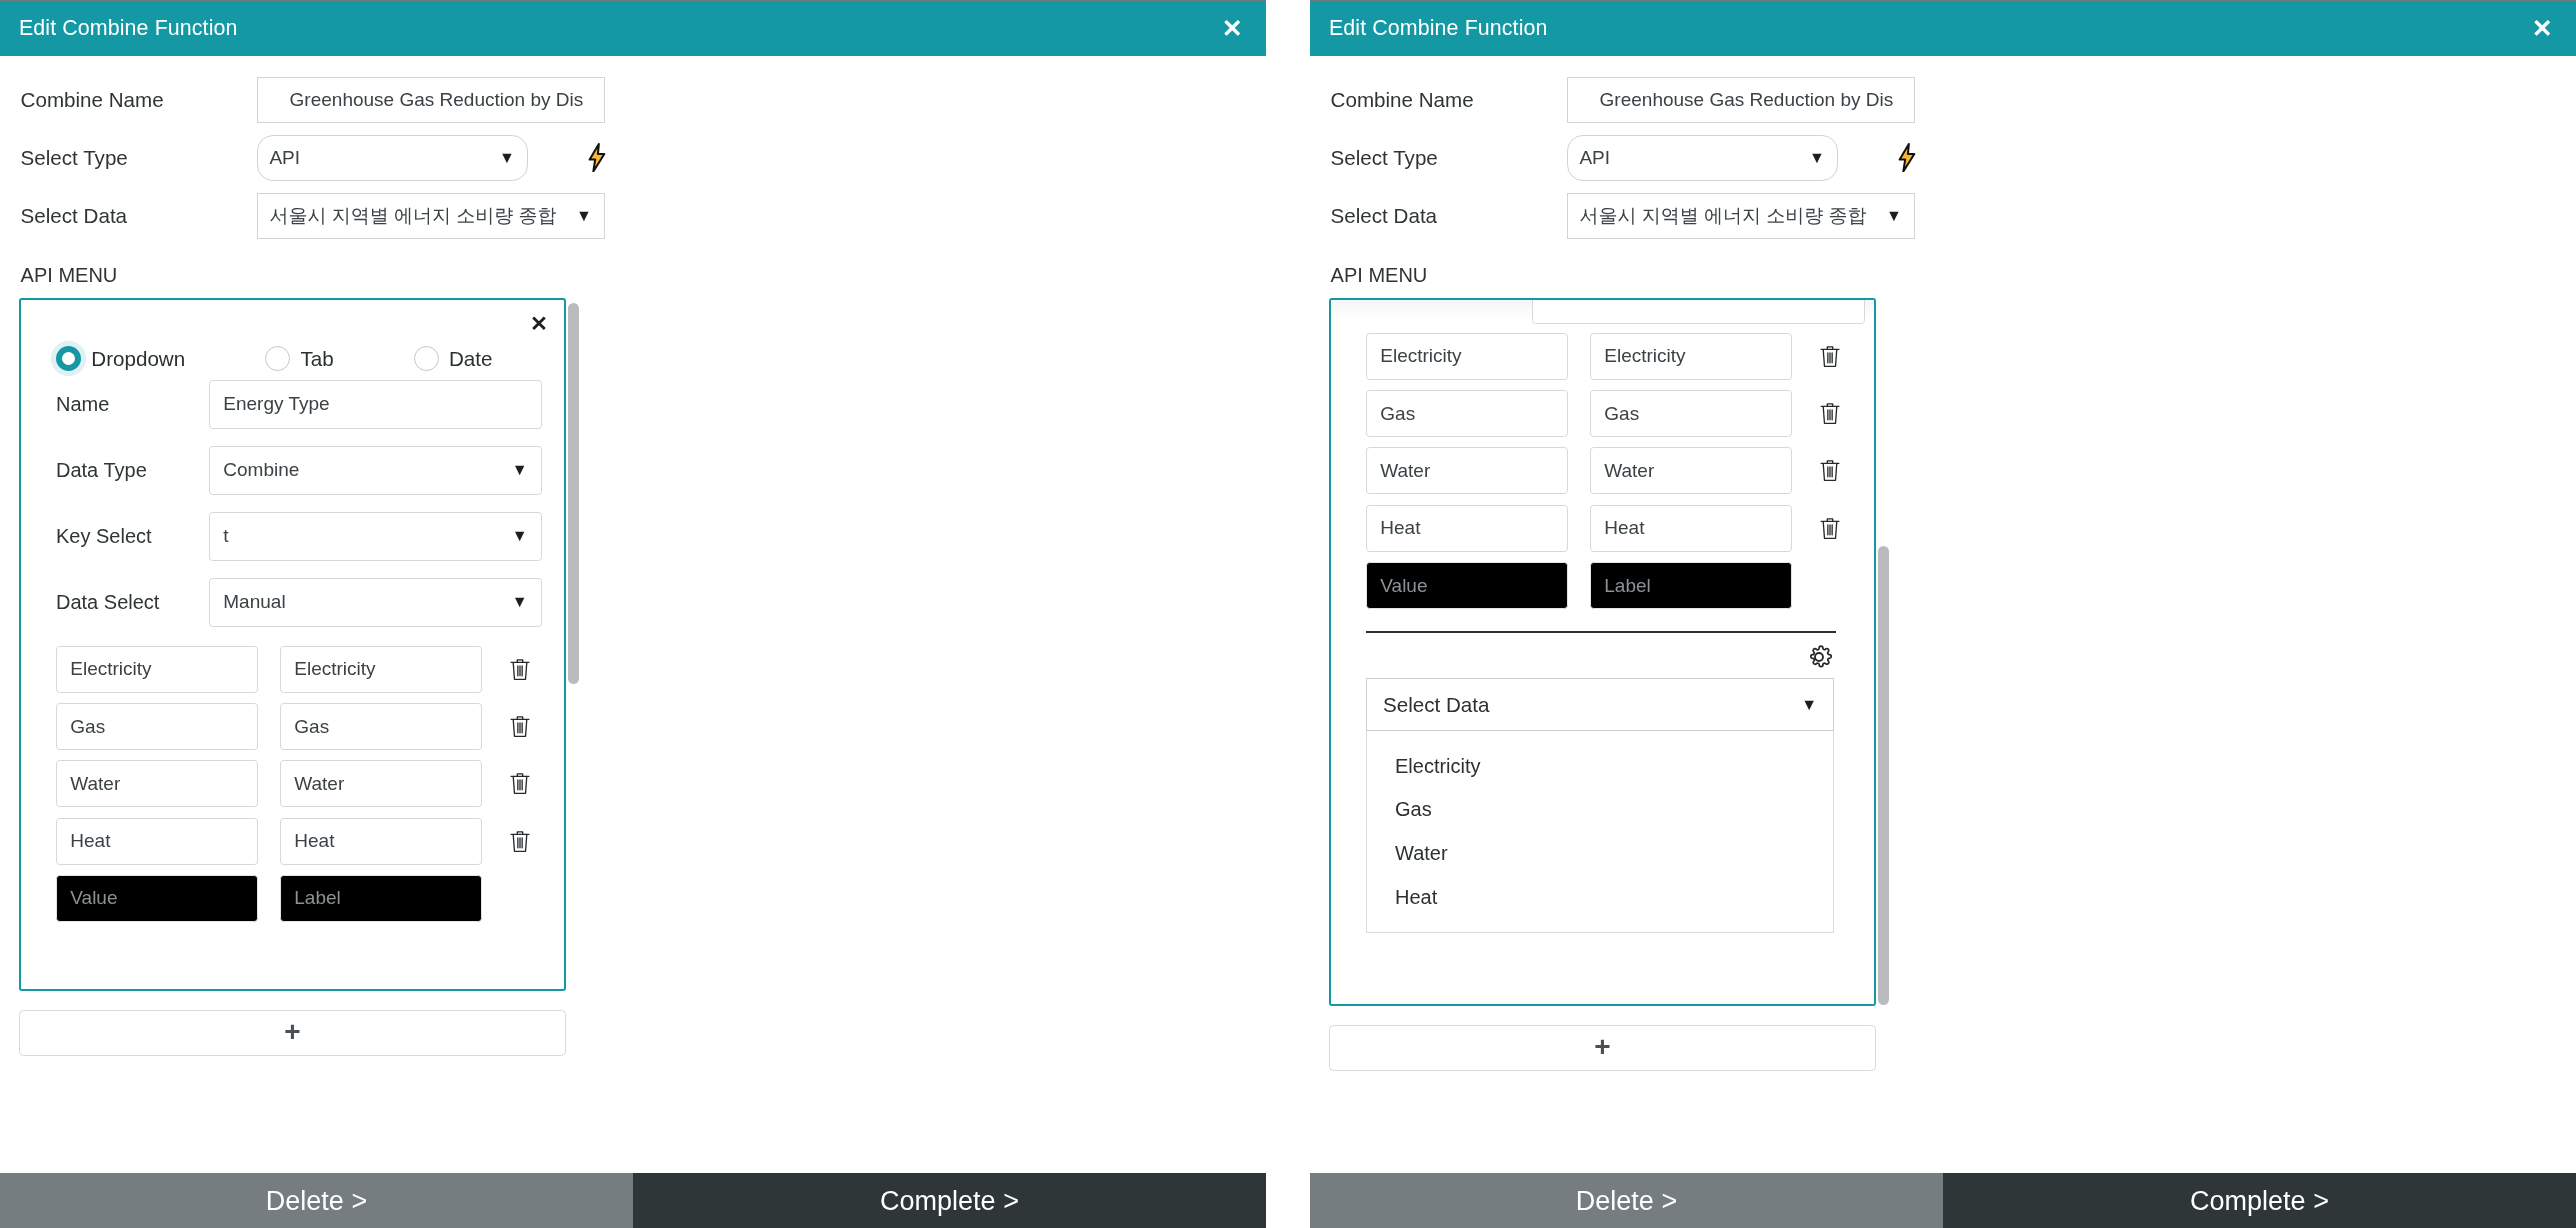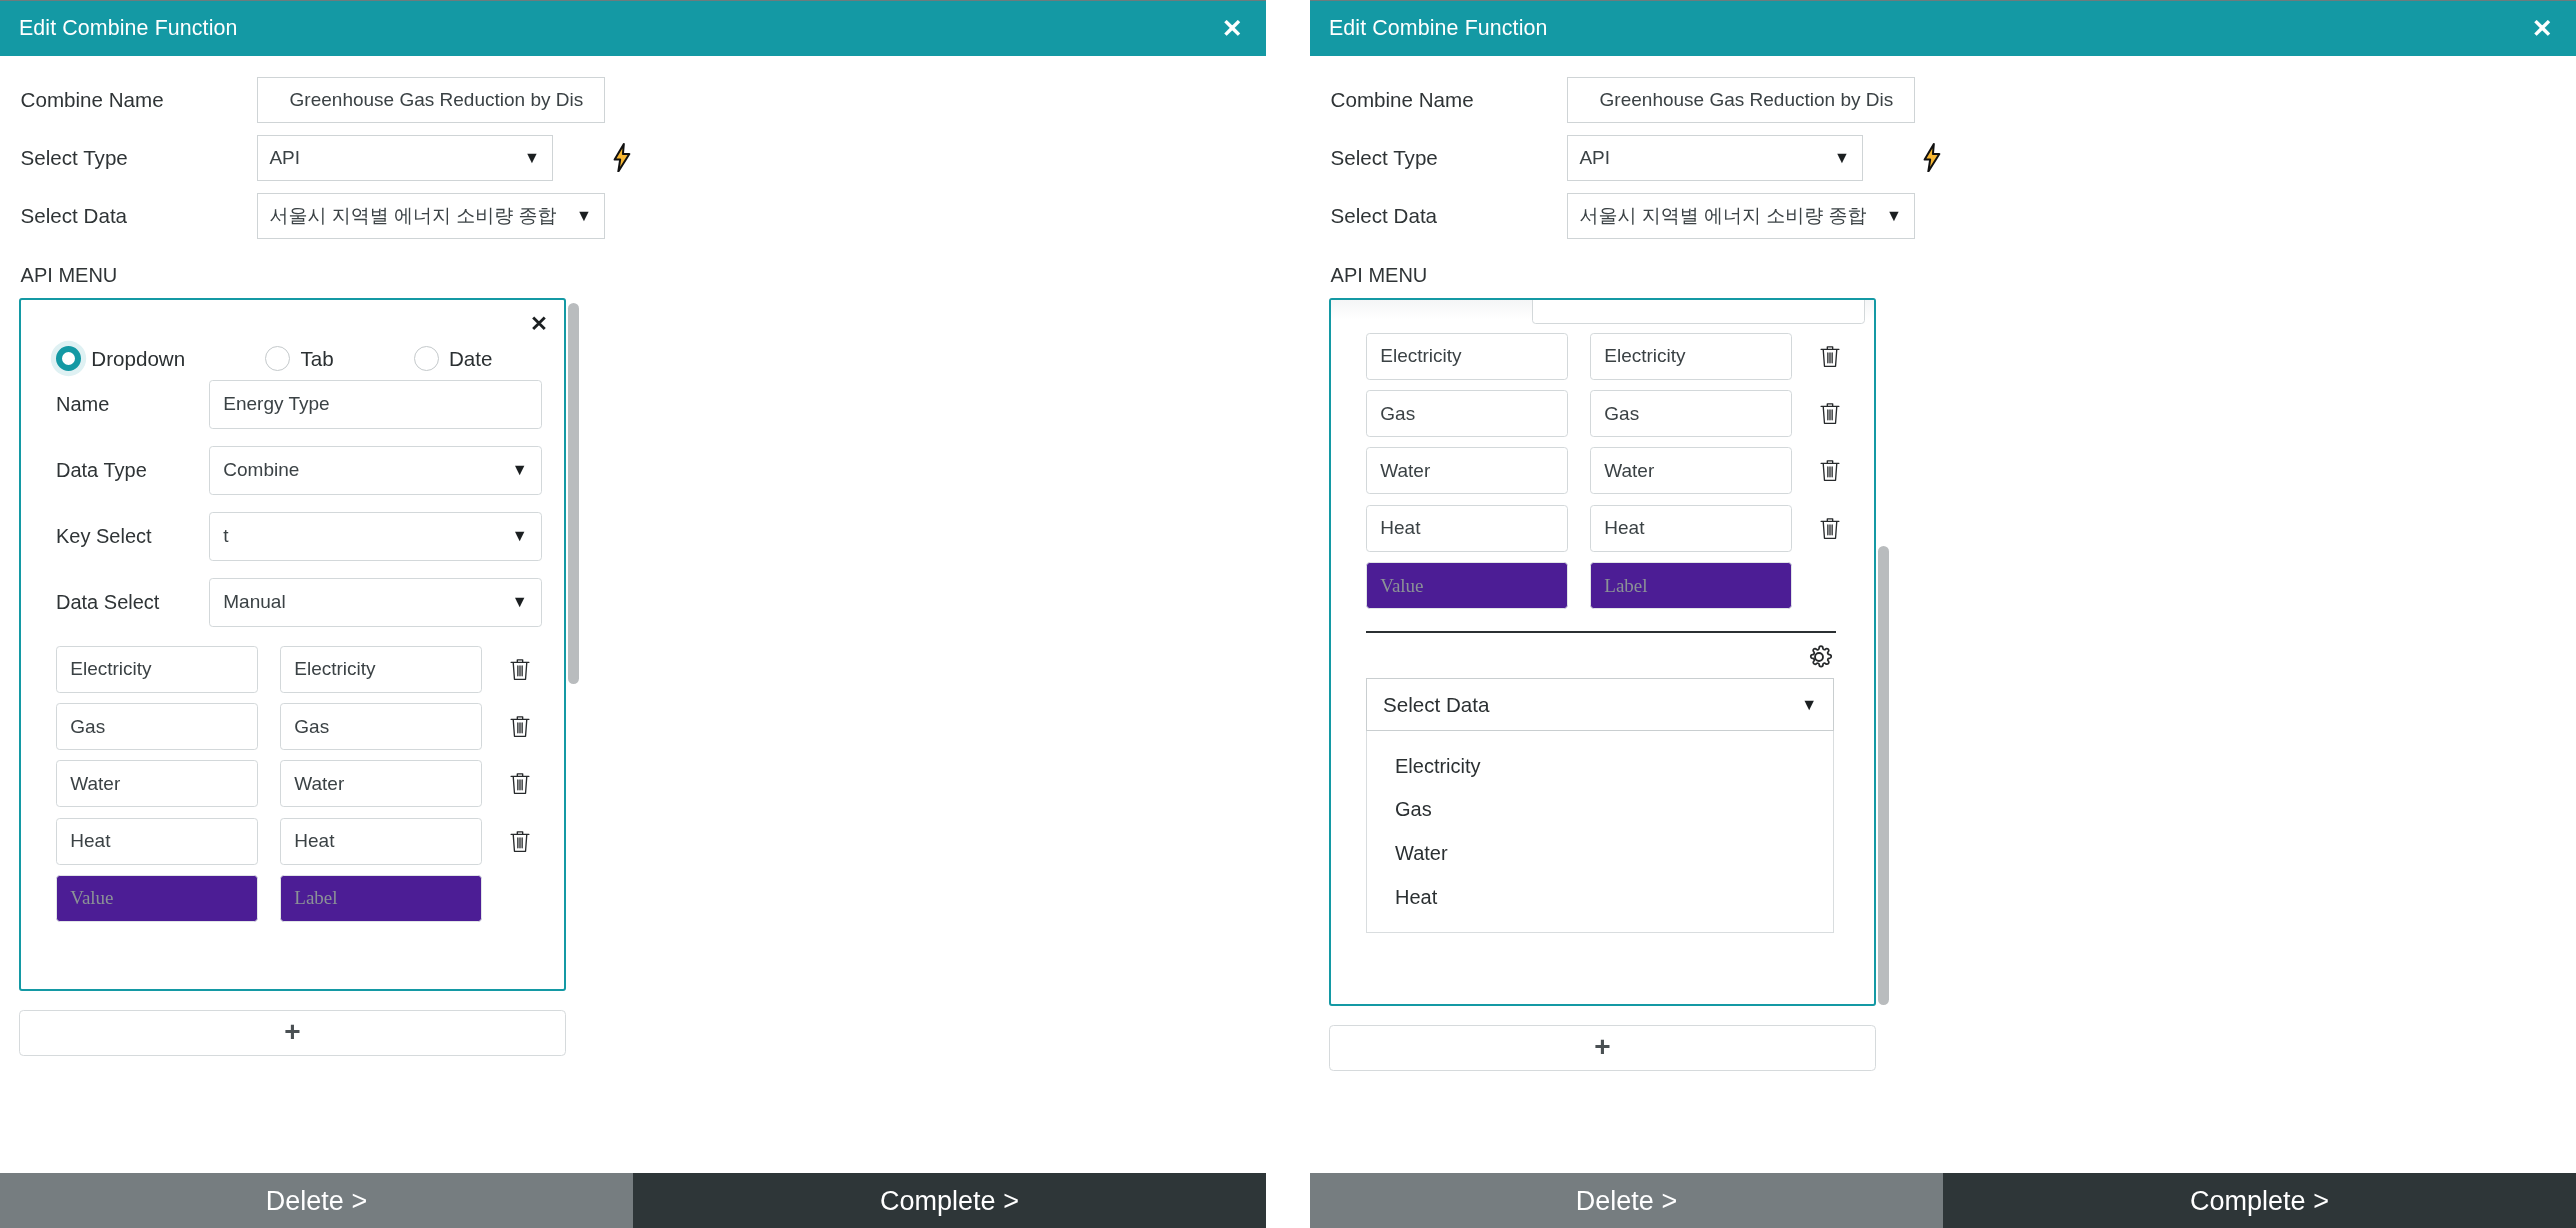--- a/index.html
+++ b/index.html
@@ -97,21 +97,21 @@
     background: #ffffff;
     display: flex;
     align-items: center;
     padding: 0 11.8px;
     font-size: 19px;
     color: #3b4245;
     overflow: hidden;
     white-space: nowrap;
   }
   .field.w-combine { width: 348px; padding-left: 32px; }
-  .field.w-type    { width: 296px; justify-content: space-between; }
+  .field.w-type    { width: 271px; justify-content: space-between; border-radius: 16px; }
   .field.w-data    { width: 348px; justify-content: space-between; }
   .caret {
     font-size: 16px;
     color: #1b1f21;
     line-height: 1;
     margin-left: 7.4px;
   }
   .bolt-icon {
     margin-left: 13.3px;
     width: 29.5px; height: 32px;
@@ -225,24 +225,23 @@
     border-radius: 3.7px;
     background: #ffffff;
     display: flex;
     align-items: center;
     padding: 0 13.3px;
     font-size: 19px;
     color: #3b4245;
   }
   .pair-in + .pair-in { margin-left: 22px; }
   .pair-in.ghost {
-    background: #4c1d95;
+    background: #000000;
     border-color: #e1e5e7;
     color: #8b9296;
-    font-family: Liberation Serif, serif;
   }
   .trash {
     margin-left: 22px;
     width: 32px; height: 35px;
     display: flex; align-items: center; justify-content: center;
     cursor: pointer;
   }
 
   
   .divider {

